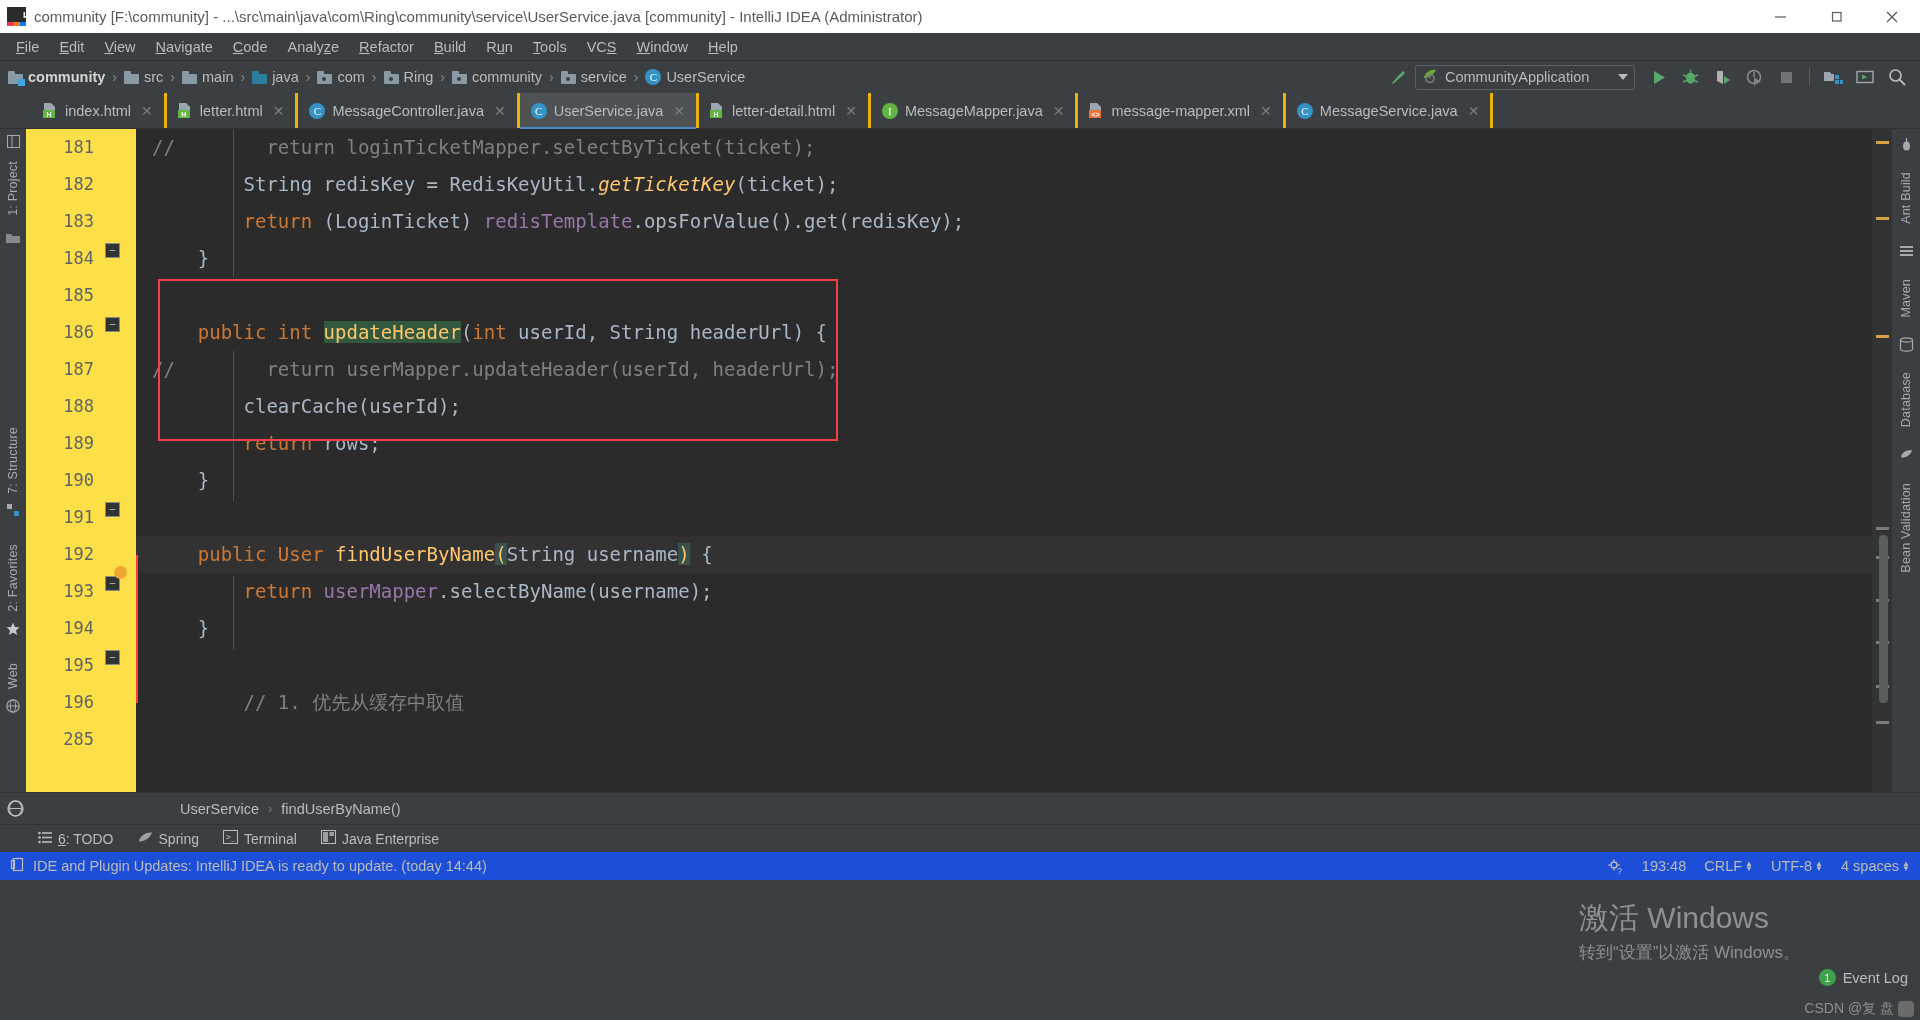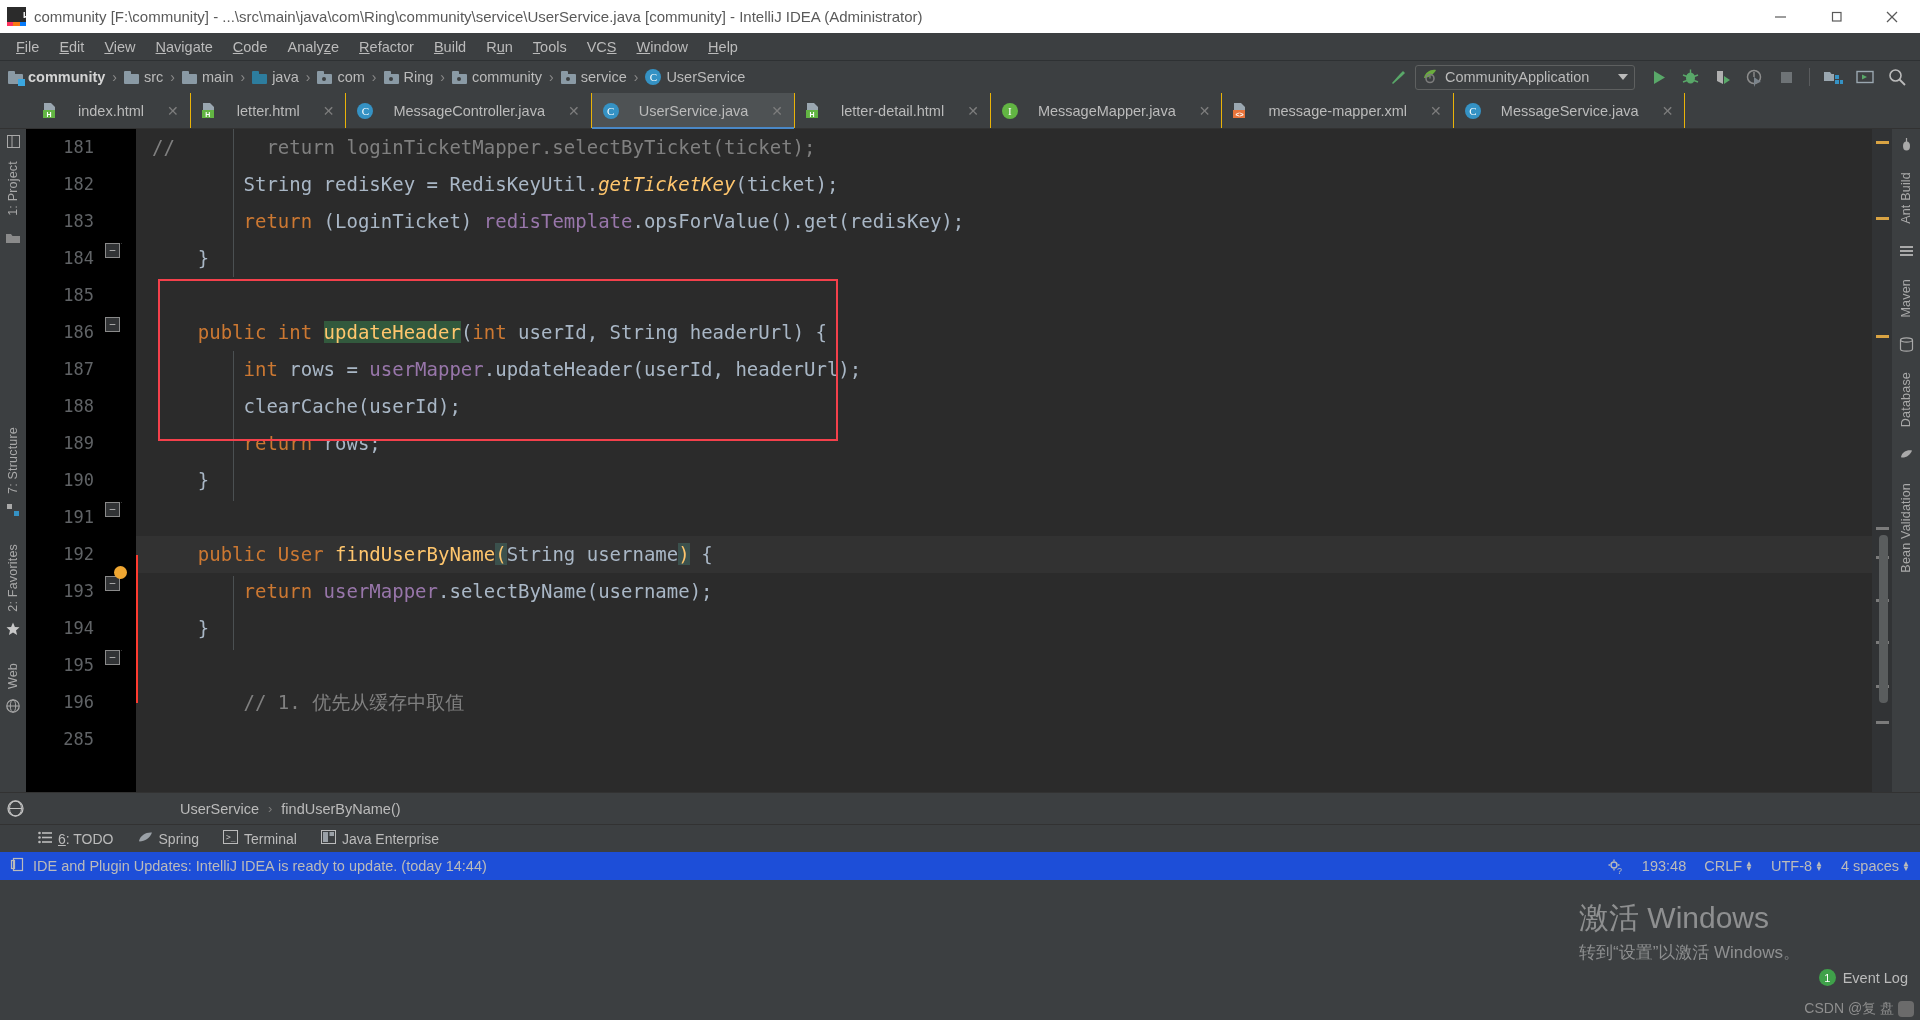--- a/index.html
+++ b/index.html
@@ -81,22 +81,22 @@
   #runconfig .rlabel { color:#bbbbbb; font-size:14.5px; white-space:nowrap; }
   .caret-dn { width:0;height:0;border-left:5px solid transparent;border-right:5px solid transparent;border-top:6px solid #bbbbbb; }
   .tb-sep { width:1px; height:18px; background:#5a5c5e; margin: 0 6px; }
 
   
   #tabsbar {
     height: 36px; background:#3c3f41; display:flex; align-items:stretch;
     padding-left: 32px; border-bottom: 1px solid #323232; position:relative;
   }
   .tab {
-    display:flex; align-items:center; gap:20px; padding: 0 11px;
-    border-right: 1px solid #eab308; white-space:nowrap; position:relative;
+    display:flex; align-items:center; gap:7px; padding: 0 11px;
+    border-right: 3px solid #eab308; white-space:nowrap; position:relative;
   }
   .tab .tlabel { color:#bbbbbb; font-size:14.5px; }
   .tab.active { background:#4e5254; }
   .tab.active::after { content:''; position:absolute; left:0; right:0; bottom:-1px; height:2px; background:#4a88c7; }
   .tab .tclose { color:#7d7d7d; font-size:14px; margin-left:3px; }
   .html-icon { width:15px; height:15px; position:relative; flex:none; }
   .html-icon .pg { position:absolute; left:1px; top:0; width:11px; height:9px; background:#9aa7b0; }
   .html-icon .pg::after{content:'';position:absolute;right:0;top:0;border-width:0 4px 4px 0;border-style:solid;border-color:transparent #3c3f41 transparent transparent;}
   .html-icon .bx { position:absolute; left:0; bottom:0; width:12px; height:8px; background:#62b543; color:#fff;
     font-size:7px; display:flex; align-items:center; justify-content:center; font-family:"Liberation Sans",sans-serif; font-weight:bold;}
@@ -112,21 +112,21 @@
   }
   .vtext {
     writing-mode: vertical-rl; transform: rotate(180deg);
     color:#a9a9a9; font-size:12.5px; white-space:nowrap; letter-spacing:0.2px;
   }
   .strip .ic { color:#a9a9a9; font-size:13px; }
 
   
   #editor-wrap { flex:1; display:flex; position:relative; overflow:hidden; background:#2b2b2b; }
   #gutter {
-    width: 110px; background:#000000; flex:none; position:relative;
+    width: 110px; background:#fde047; flex:none; position:relative;
     font-family:"DejaVu Sans Mono", monospace;
   }
   #gutter .ln {
     height: 37px; line-height:37px; text-align:right; padding-right: 42px;
     color:#606366; font-size:17px;
   }
   .fold {
     position:absolute; right: 16px; width:15px; height:15px;
     border:1px solid #8a8a8a; color:#b0b0b0; font-size:11px;
     display:flex; align-items:center; justify-content:center; background:#313335;
@@ -543,22 +543,22 @@
       <div class="cline"><span class="cls">        String</span><span class="txt"> redisKey = </span><span class="cls">RedisKeyUtil</span><span class="txt">.</span><span class="ital">getTicketKey</span><span class="txt">(ticket);</span></div>
 
       <div class="cline"><span class="kw">        return</span><span class="cls"> (LoginTicket) </span><span class="fld">redisTemplate</span><span class="txt">.opsForValue().get(redisKey);</span></div>
 
       <div class="cline"><span class="txt">    }</span></div>
 
       <div class="cline"></div>
 
       <div class="cline"><span class="kw">    public int </span><span class="mth hl-search">updateHeader</span><span class="txt">(</span><span class="kw">int</span><span class="txt"> userId, </span><span class="cls">String</span><span class="txt"> headerUrl) {</span></div>
 
-
-      <div class="cline"><span class="kw">        int</span><span class="txt"> rows = </span><span class="fld">userMapper</span><span class="txt">.updateHeader(userId, headerUrl);</span></div>
+      <div class="cline"><span class="cmt">//        return userMapper.updateHeader(userId, headerUrl);</span></div>
+
 
       <div class="cline"><span class="txt">        clearCache(userId);</span></div>
 
       <div class="cline"><span class="kw">        return</span><span class="txt"> rows;</span></div>
 
       <div class="cline"><span class="txt">    }</span></div>
 
       <div class="cline"></div>
 
       <div class="cline cur"><span class="kw">    public User </span><span class="mth">findUserByName</span><span class="hl-brace">(</span><span class="cls">String</span><span class="txt"> username</span><span class="hl-brace">)</span><span class="txt"> {</span></div>

